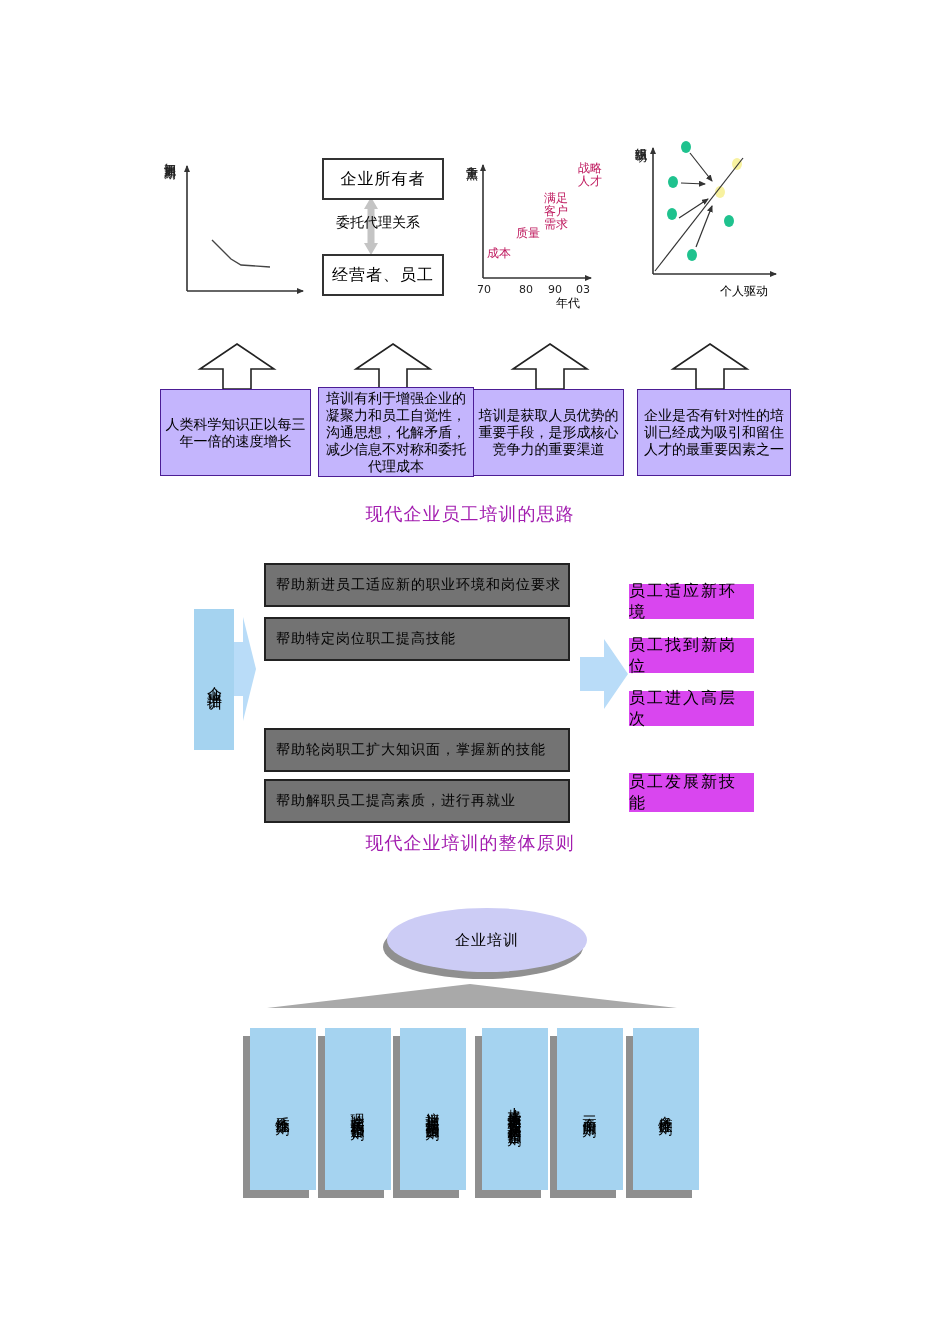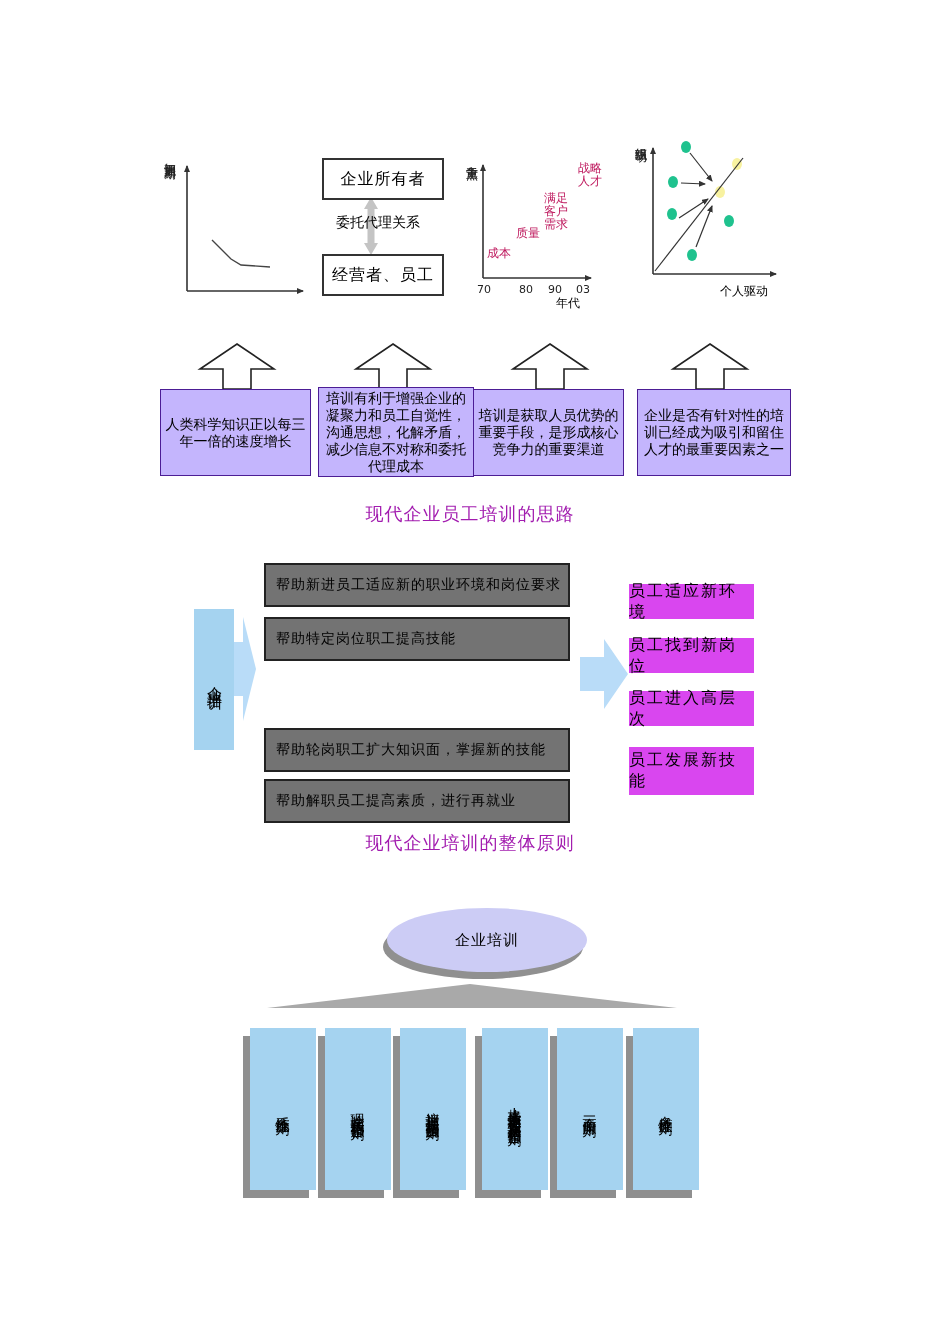--- a/index.html
+++ b/index.html
@@ -125,21 +125,21 @@
   </div>
 
   <div class="abs purpose" style="left:264px;top:563px;width:306px;height:44px;">帮助新进员工适应新的职业环境和岗位要求</div>
   <div class="abs purpose" style="left:264px;top:617px;width:306px;height:44px;">帮助特定岗位职工提高技能</div>
   <div class="abs purpose" style="left:264px;top:728px;width:306px;height:44px;">帮助轮岗职工扩大知识面，掌握新的技能</div>
   <div class="abs purpose" style="left:264px;top:779px;width:306px;height:44px;">帮助解职员工提高素质，进行再就业</div>
 
   <div class="abs outcome" style="left:629px;top:584px;width:125px;height:35px;">员工适应新环境</div>
   <div class="abs outcome" style="left:629px;top:638px;width:125px;height:35px;">员工找到新岗位</div>
   <div class="abs outcome" style="left:629px;top:691px;width:125px;height:35px;">员工进入高层次</div>
-  <div class="abs outcome" style="left:629px;top:747px;width:125px;height:48px;">员工发展新技能</div>
+  <div class="abs outcome" style="left:629px;top:773px;width:125px;height:39px;">员工发展新技能</div>
 
   <div class="abs title" style="left:280px;top:807px;width:380px;margin-top:24px;">现代企业培训的整体原则</div>
 
   <div class="abs ellipse" style="left:387px;top:908px;width:200px;height:64px;">企业培训</div>
 
   <div class="abs principle" style="left:250px;top:1028px;width:66px;height:162px;">
     <span>系统性原则</span>
   </div>
   <div class="abs principle" style="left:325px;top:1028px;width:66px;height:162px;">
     <span>理论与实践相结合原则</span>

